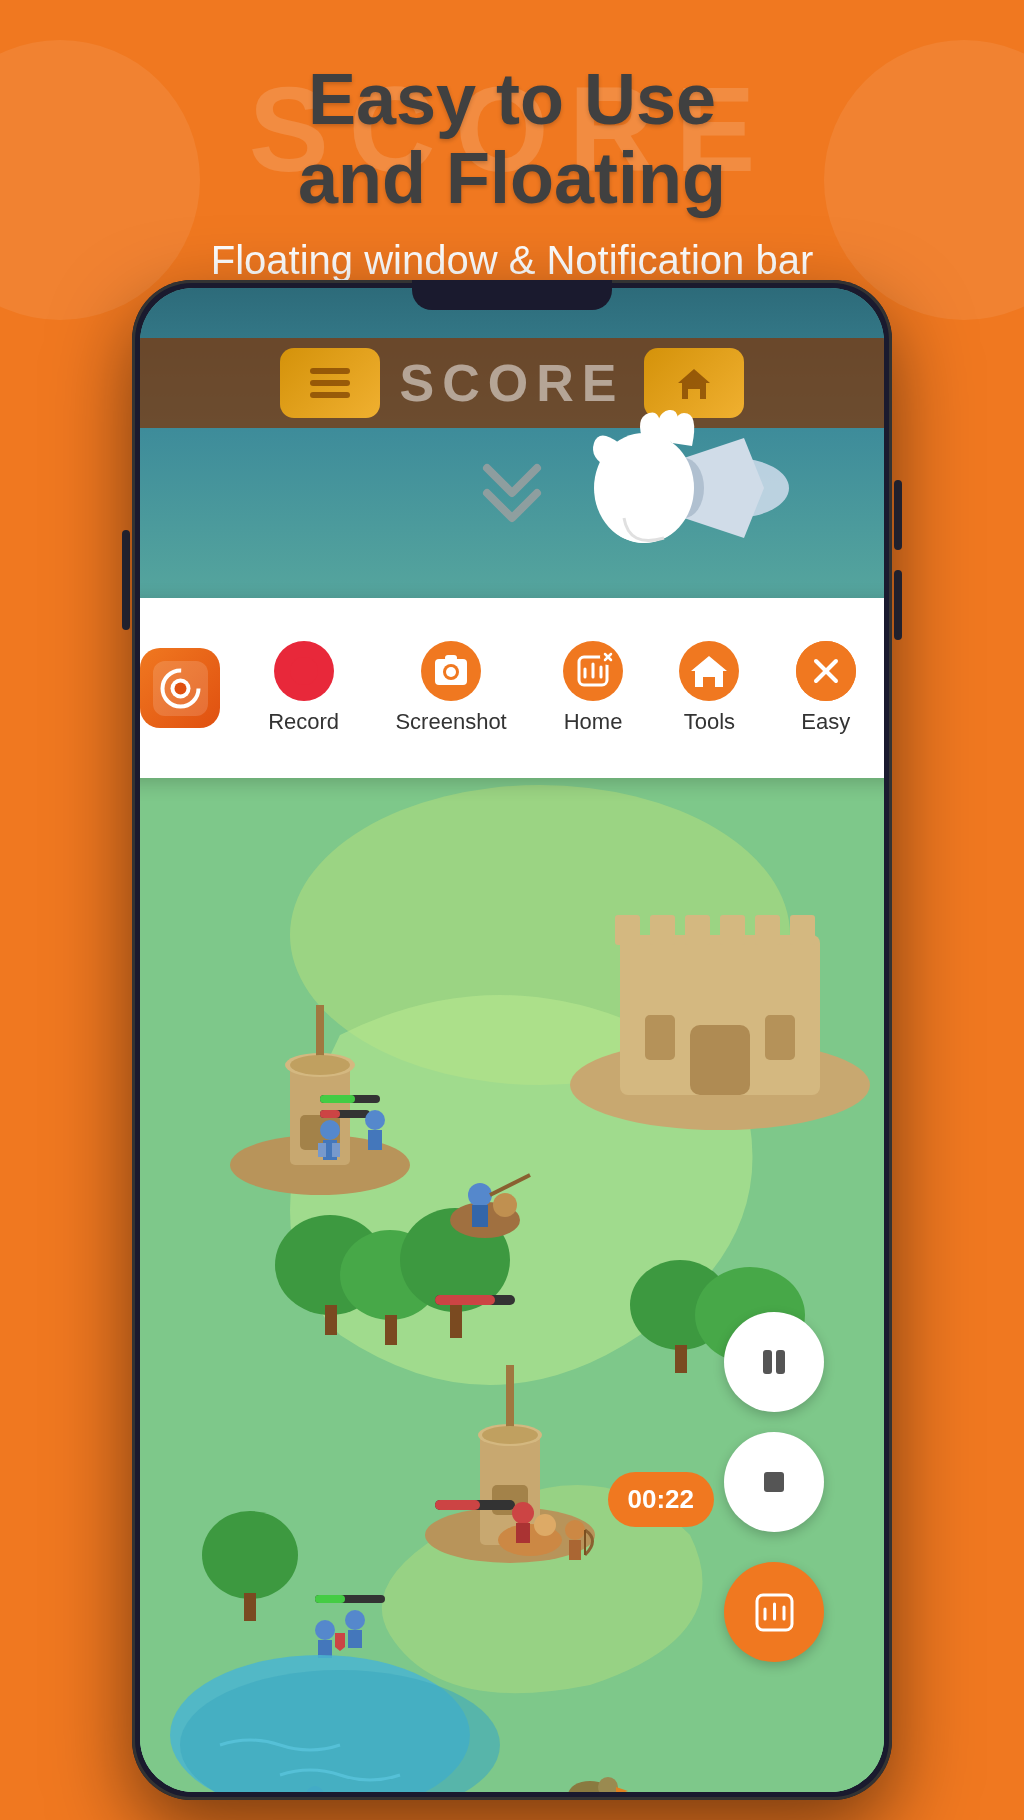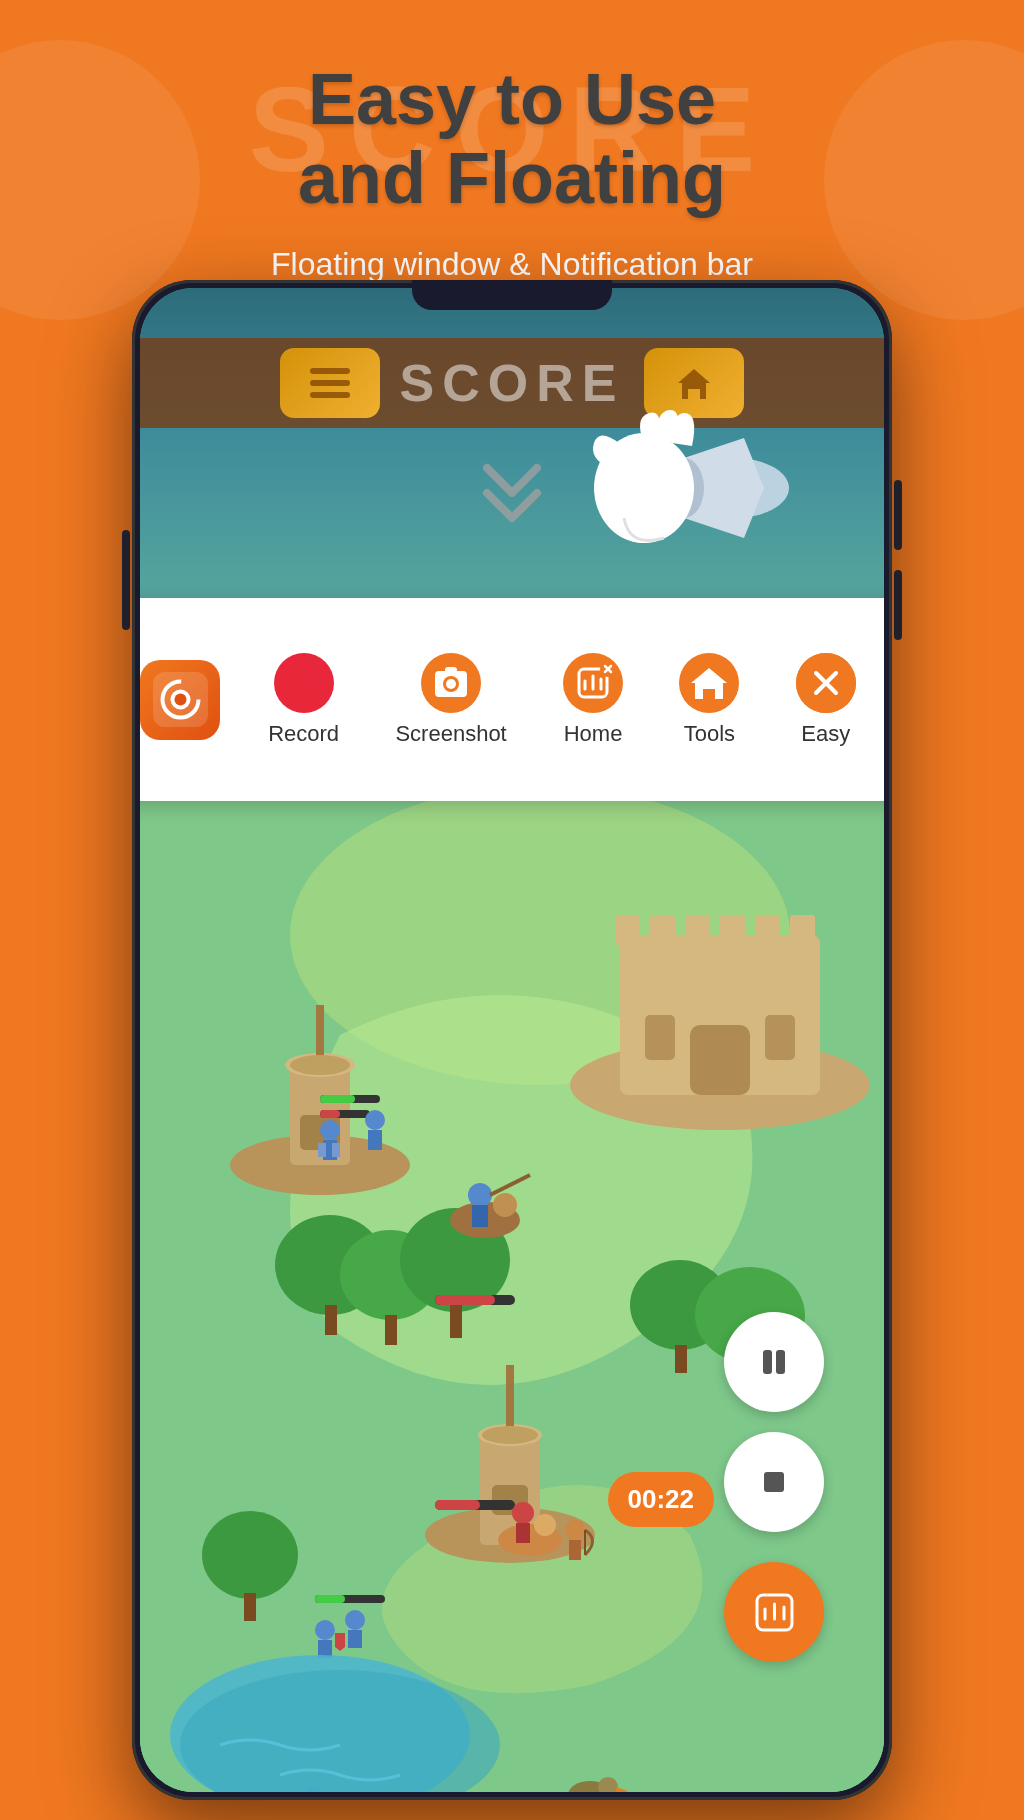--- a/index.html
+++ b/index.html
@@ -38,24 +38,24 @@
 
     .header-title {
       font-size: 72px;
       font-weight: 900;
       color: #404040;
       line-height: 1.1;
       text-shadow: 0 2px 4px rgba(0,0,0,0.2);
     }
 
     .header-subtitle {
-      font-size: 32px;
+      font-size: 40px;
       font-weight: 500;
       color: white;
-      margin-top: 28px;
+      margin-top: 20px;
     }
 
     
     .phone-container {
       position: absolute;
       top: 280px;
       left: 50%;
       transform: translateX(-50%);
       width: 760px;
       height: 1520px;
@@ -169,21 +169,21 @@
       align-items: center;
       justify-content: center;
     }
 
     
     .floating-toolbar {
       position: absolute;
       top: 310px;
       left: -30px;
       right: -30px;
-      height: 203px;
+      height: 180px;
       background: white;
       border-radius: 20px;
       display: flex;
       align-items: center;
       padding: 10px 30px;
       gap: 0;
       z-index: 20;
       box-shadow: 0 4px 20px rgba(0,0,0,0.2);
     }
 

